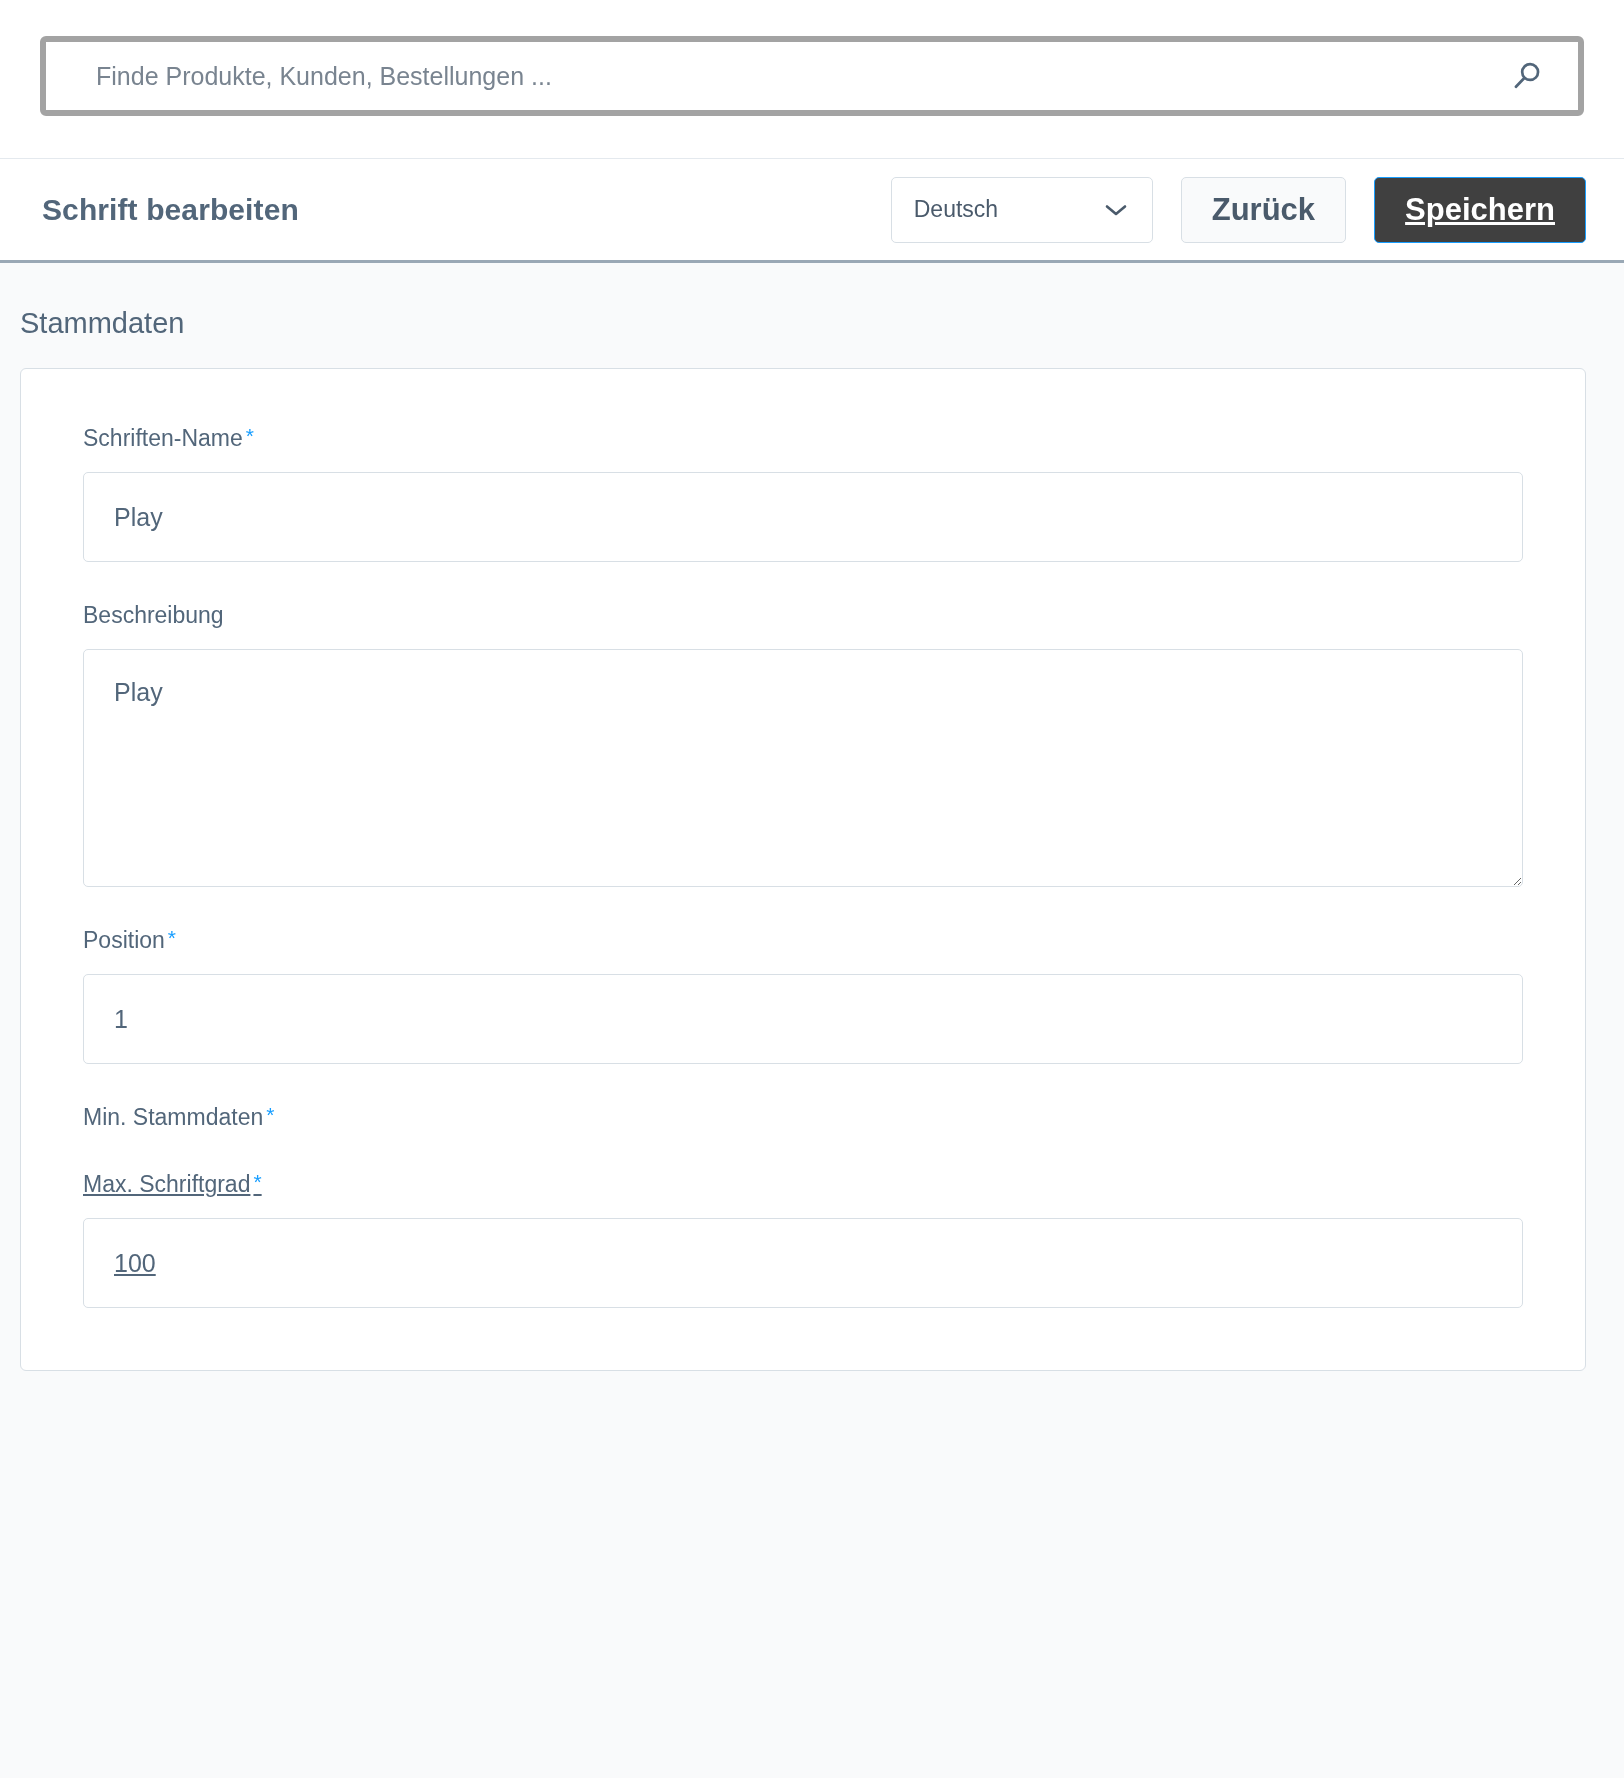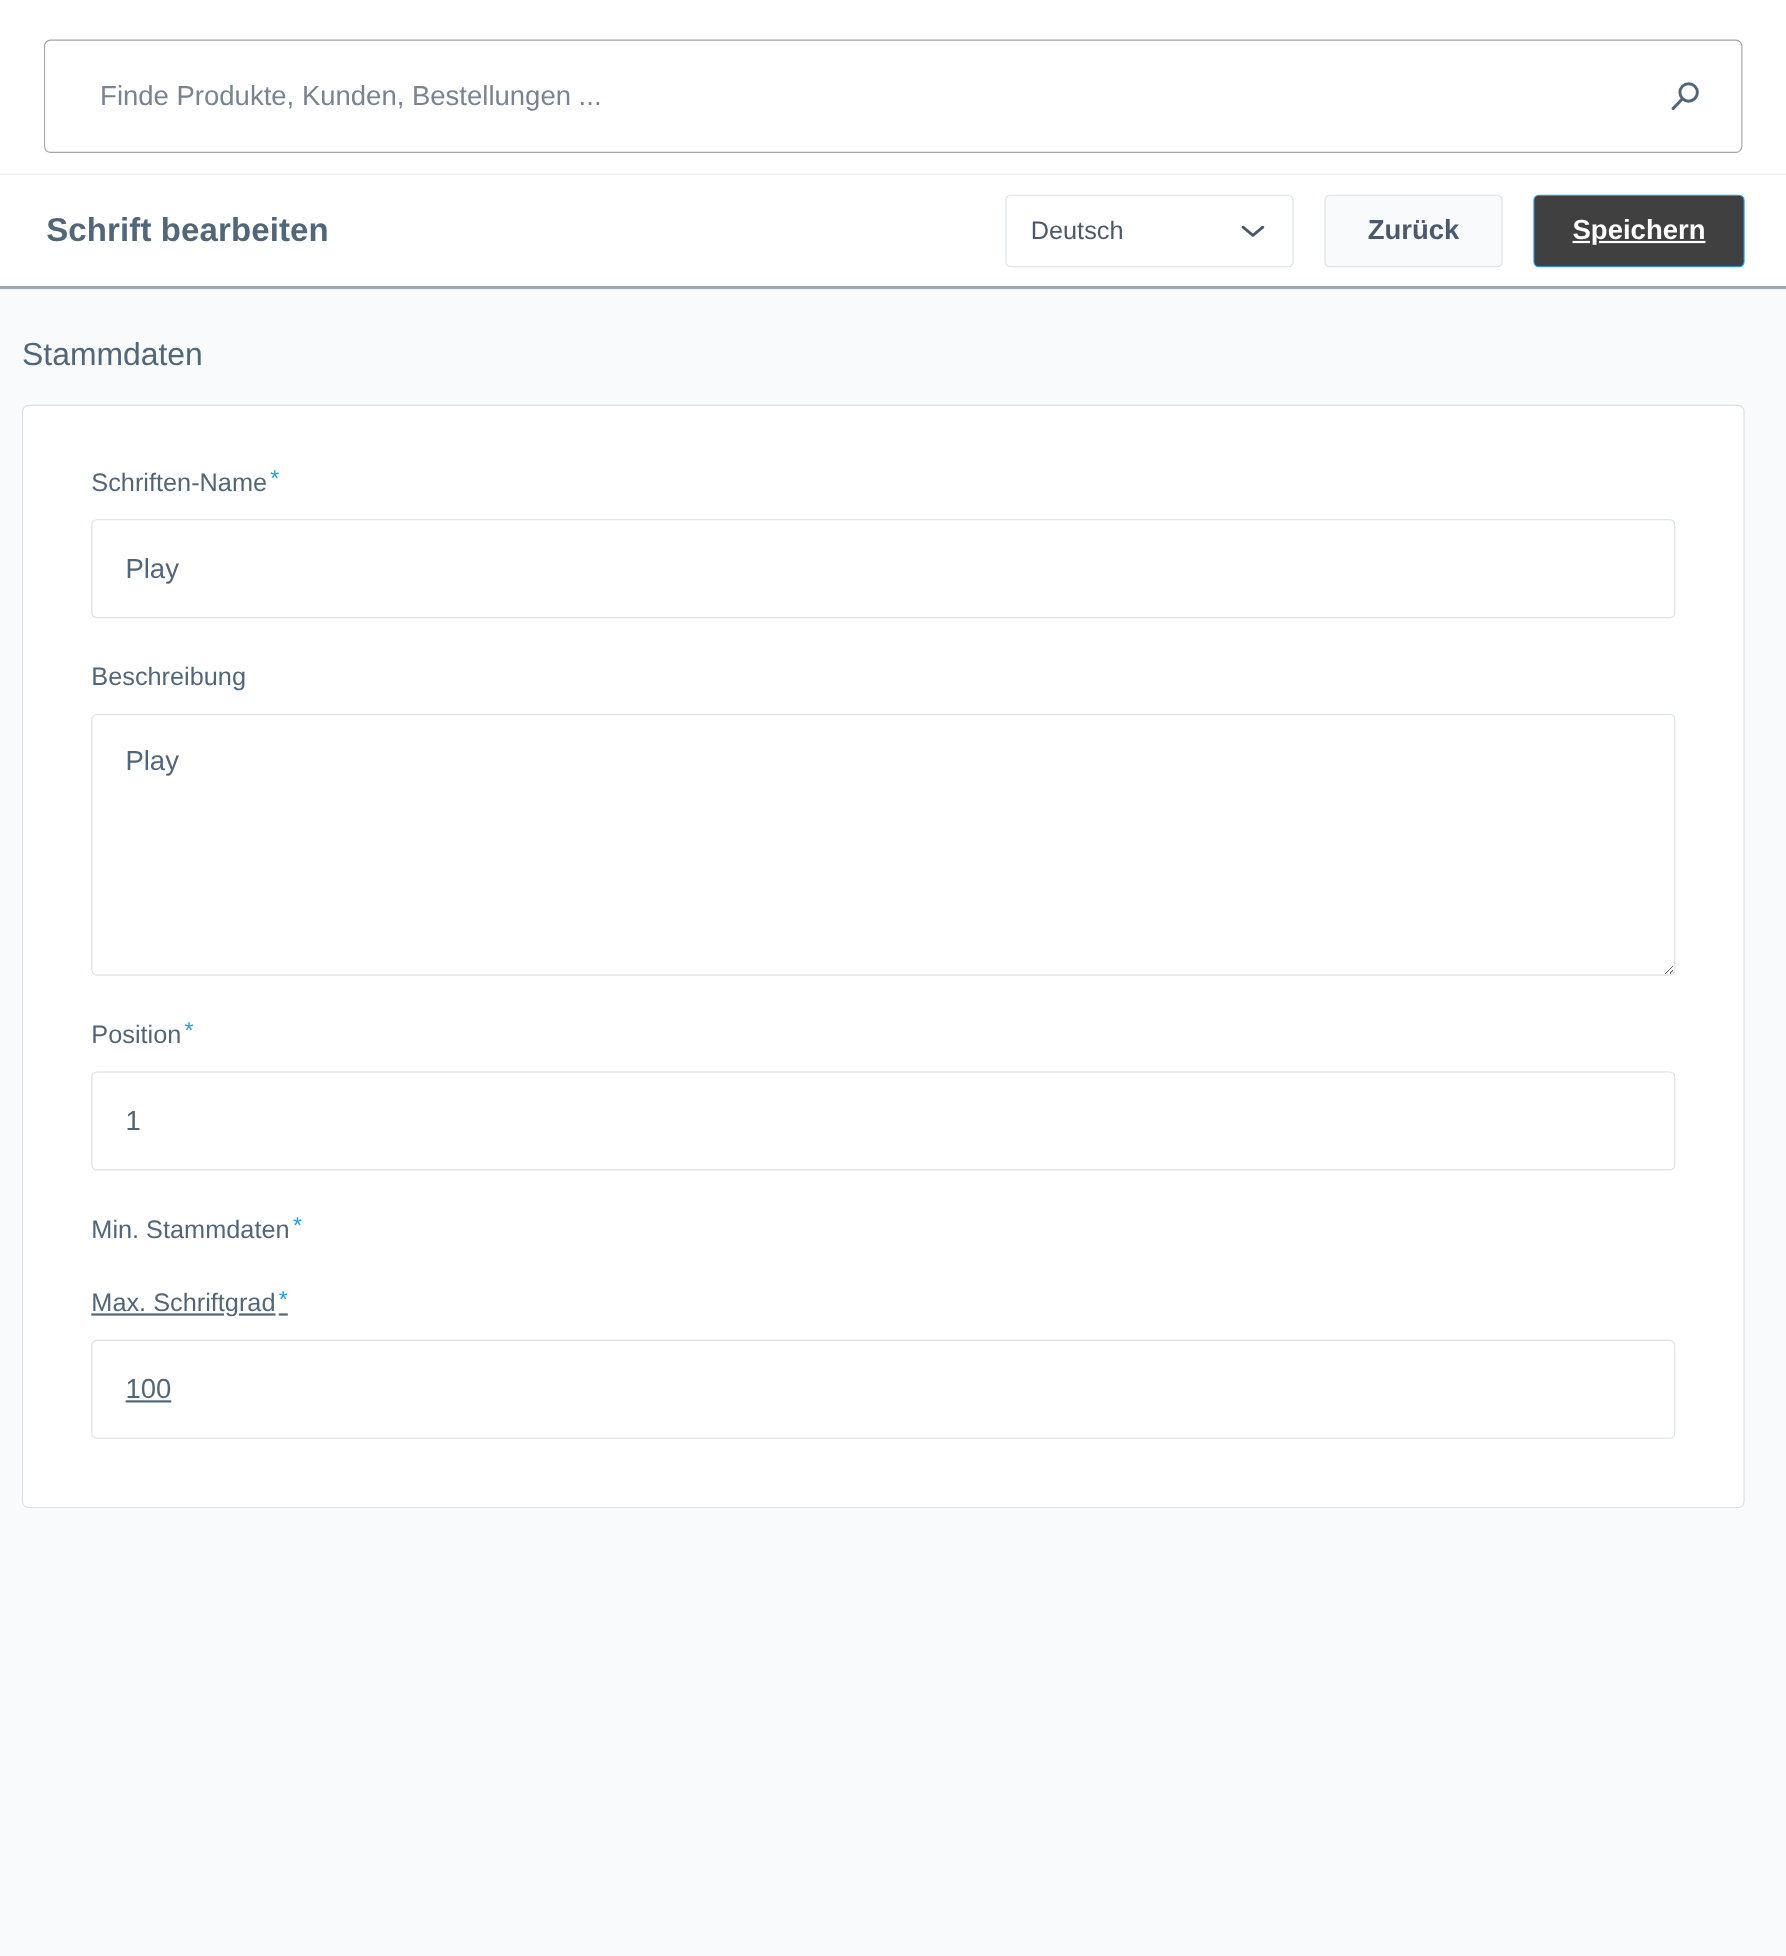--- a/index.html
+++ b/index.html
@@ -19,22 +19,22 @@
 
   
   .searchbar-region {
     background: #ffffff;
     border-bottom: 1px solid #e4e9ee;
     height: 159px;
     padding: 36px 40px 0 40px;
   }
   .search-field {
     position: relative;
-    height: 103px;
-    border: 1px solid #a3a3a3;
+    height: 80px;
+    border: 6px solid #a3a3a3;
     border-radius: 6px;
     background: #ffffff;
     display: flex;
     align-items: center;
   }
   .search-input {
     flex: 1 1 auto;
     border: 0;
     outline: none;
     background: transparent;
@@ -106,21 +106,21 @@
     width: 24px;
     height: 14px;
     display: flex;
     align-items: center;
     justify-content: center;
   }
   .btn {
     height: 66px;
     border-radius: 5px;
     font-family: "Liberation Sans", sans-serif;
-    font-size: 25px;
+    font-size: 31px;
     font-weight: 700;
     display: inline-flex;
     align-items: center;
     justify-content: center;
     cursor: pointer;
     border: 1px solid transparent;
     padding: 0 30px;
   }
   .btn-ghost {
     background: #f9fafb;

